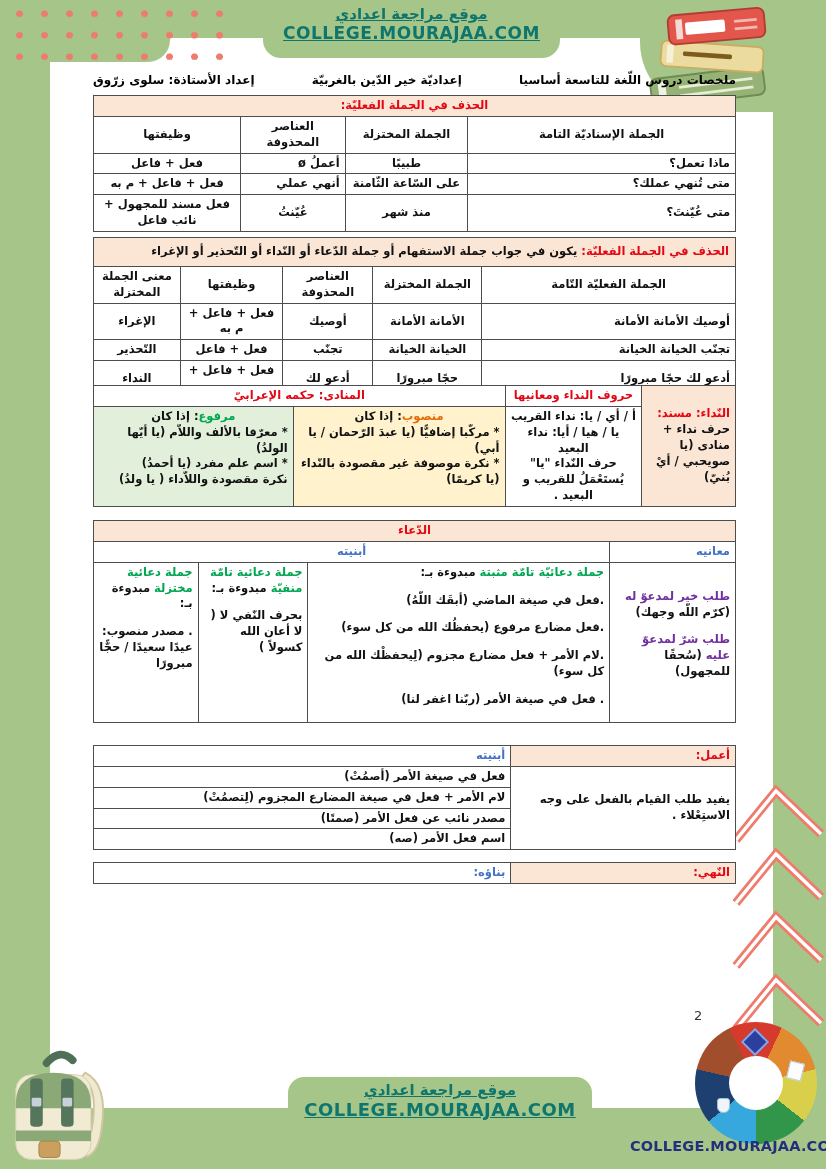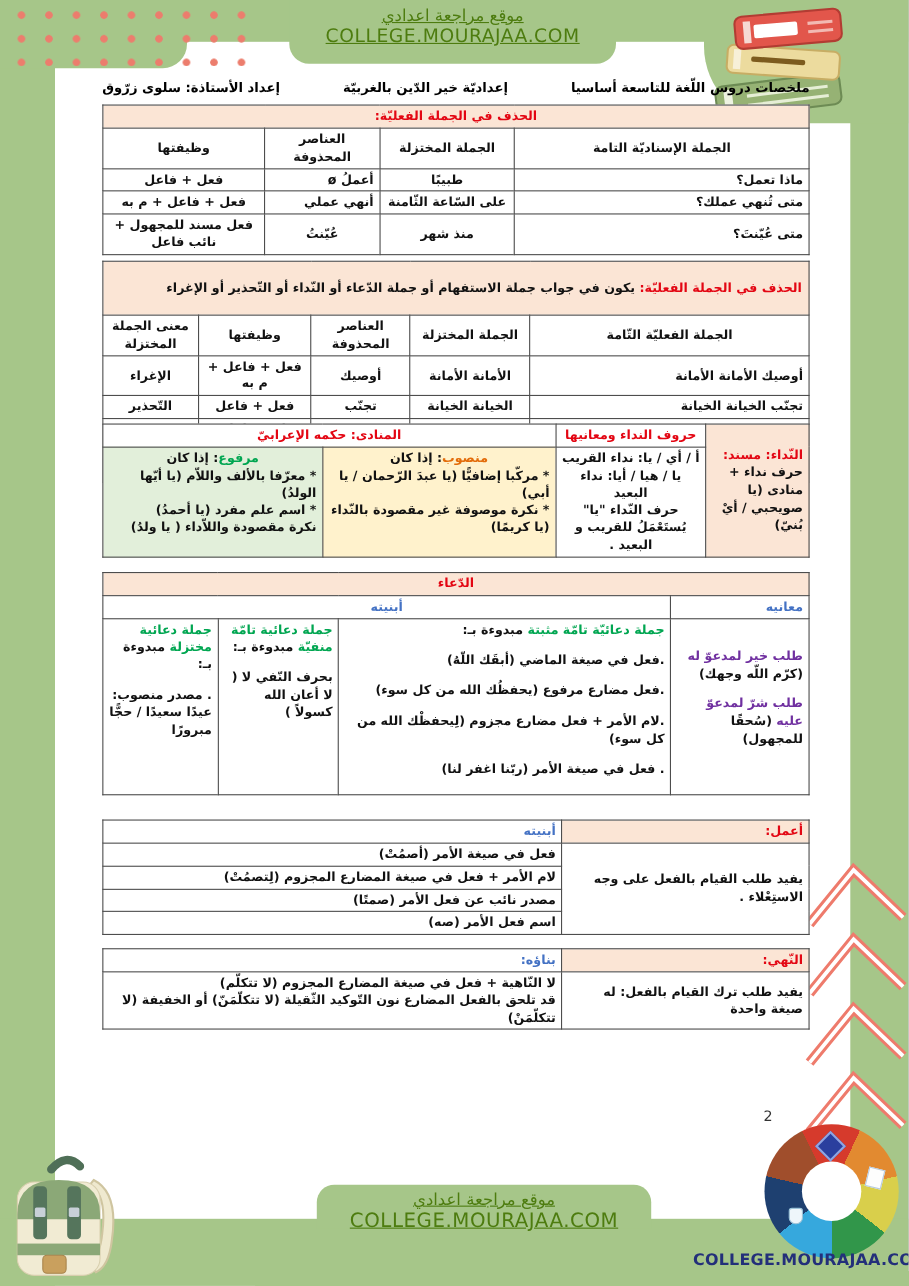--- a/index.html
+++ b/index.html
@@ -16,21 +16,21 @@
   .frame-bottom{left:0;bottom:0;width:826px;height:61px;z-index:2}
   .corner-tl{left:0;top:0;width:170px;height:62px;border-radius:0 0 22px 0;z-index:2}
   .top-tab{left:263px;top:0;width:297px;height:58px;border-radius:0 0 18px 18px;z-index:3}
   .books-blob{right:0;top:0;width:186px;height:112px;border-radius:0 0 0 70px;z-index:2}
   .footer-tab{left:288px;top:1077px;width:304px;height:40px;border-radius:16px 16px 0 0;z-index:2}
 
   .dots{left:4px;top:2px;width:236px;height:58px;z-index:4;
         background-image:radial-gradient(circle,#ec7d6d 3.1px,rgba(0,0,0,0) 3.7px);
         background-size:25px 21.5px;background-position:3px 1px}
 
-  .banner{z-index:5;text-align:center;color:#4d7c0f;font-weight:normal;direction:rtl}
+  .banner{z-index:5;text-align:center;color:#0f766e;font-weight:bold;direction:rtl}
   .banner .l1{font-size:15px;text-decoration:underline}
   .banner .l2{font-size:17px;text-decoration:underline;direction:ltr;letter-spacing:.5px}
   .banner-top{left:263px;top:5px;width:297px}
   .banner-bottom{left:250px;top:1081px;width:380px}
   .banner-bottom .l1{font-size:15px}
   .banner-bottom .l2{font-size:18px}
 
   .books-svg{right:44px;top:4px;width:142px;height:106px;z-index:4}
   .backpack-svg{left:10px;top:1040px;width:106px;height:129px;z-index:6}
   .chevrons-svg{right:0;top:782px;width:96px;height:268px;z-index:3}
@@ -57,21 +57,21 @@
   .red{color:#e30613}
   .blue{color:#4472c4}
   .greent{color:#00a651}
   .purple{color:#7030a0}
   .orange{color:#e36c0a}
   .c{text-align:center}
   .r{text-align:right}
   .top{vertical-align:top}
   .t1{top:95px}
   .t2{top:237px}
-  .t2 .title{padding:16px 6px}
+  .t2 .title{padding:6px 6px}
   .t3{top:385px}
   .t3 td.body{vertical-align:top;min-height:80px}
   .yellowbg{background:#fff2cc}
   .greenbg{background:#e2efda}
   .t4{top:520px}
   .t4 td{vertical-align:top}
   .t4 .mean{padding-top:26px;min-height:178px}
   .t4 p{margin:0 0 12px 0}
   .t5{top:745px}
   .t6{top:862px}
@@ -321,27 +321,20 @@
     <table class="tbl t6">
       <colgroup>
           <col style="width:35%">
           <col style="width:65%">
         </colgroup>
       <tbody>
           <tr>
         <td class="peach red r">النّهي:</td>
         <td class="blue r">بناؤه:</td>
       </tr>
-      <tr>
-        <td class="r top">يفيد طلب ترك القيام بالفعل: له صيغة واحدة</td>
-        <td class="r top">
-          <span class="line">لا النّاهية + فعل في صيغة المضارع المجزوم (لا تتكلّم)</span>
-          <span class="line">قد تلحق بالفعل المضارع نون التّوكيد الثّقيلة (لا تتكلّمَنّ) أو الخفيفة (لا تتكلّمَنْ)</span>
-        </td>
-      </tr>
     </tbody>
       </table>
   </div>
 
   <svg class="abs chevrons-svg" viewBox="0 0 96 268">
     <g fill="none">
       <g>
           <polyline points="6,58 46,9 91,52" stroke="#ee7b6c" stroke-width="9"></polyline>
           <polyline points="6,58 46,9 91,52" stroke="#ffffff" stroke-width="3.5"></polyline>
         </g>

